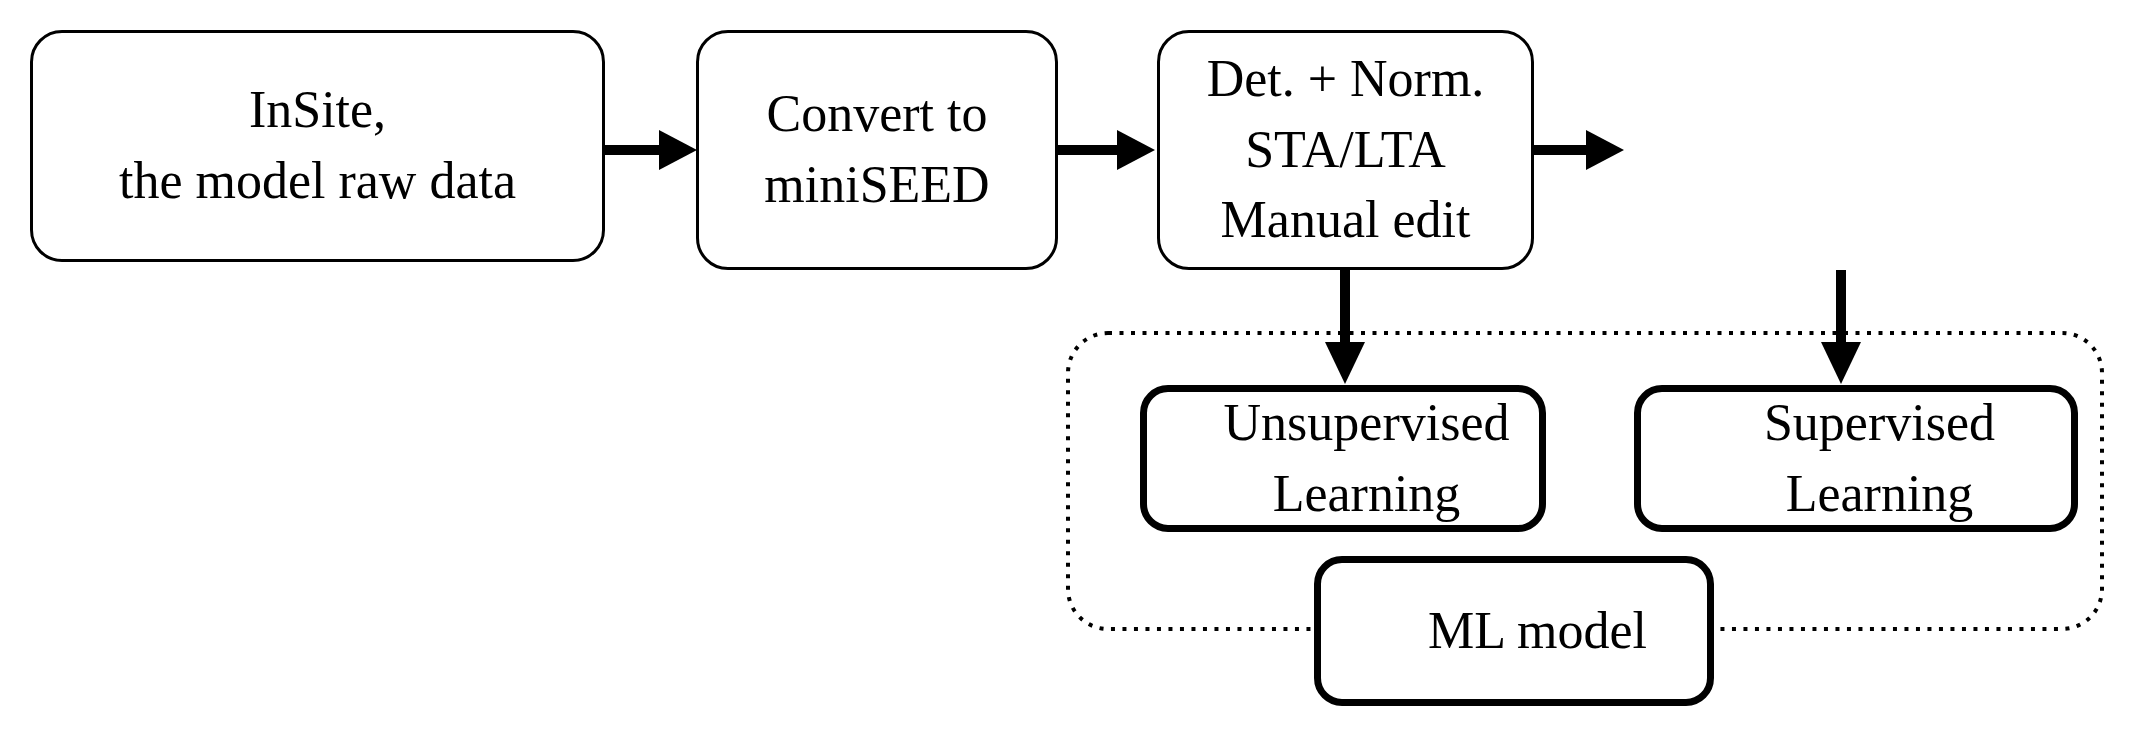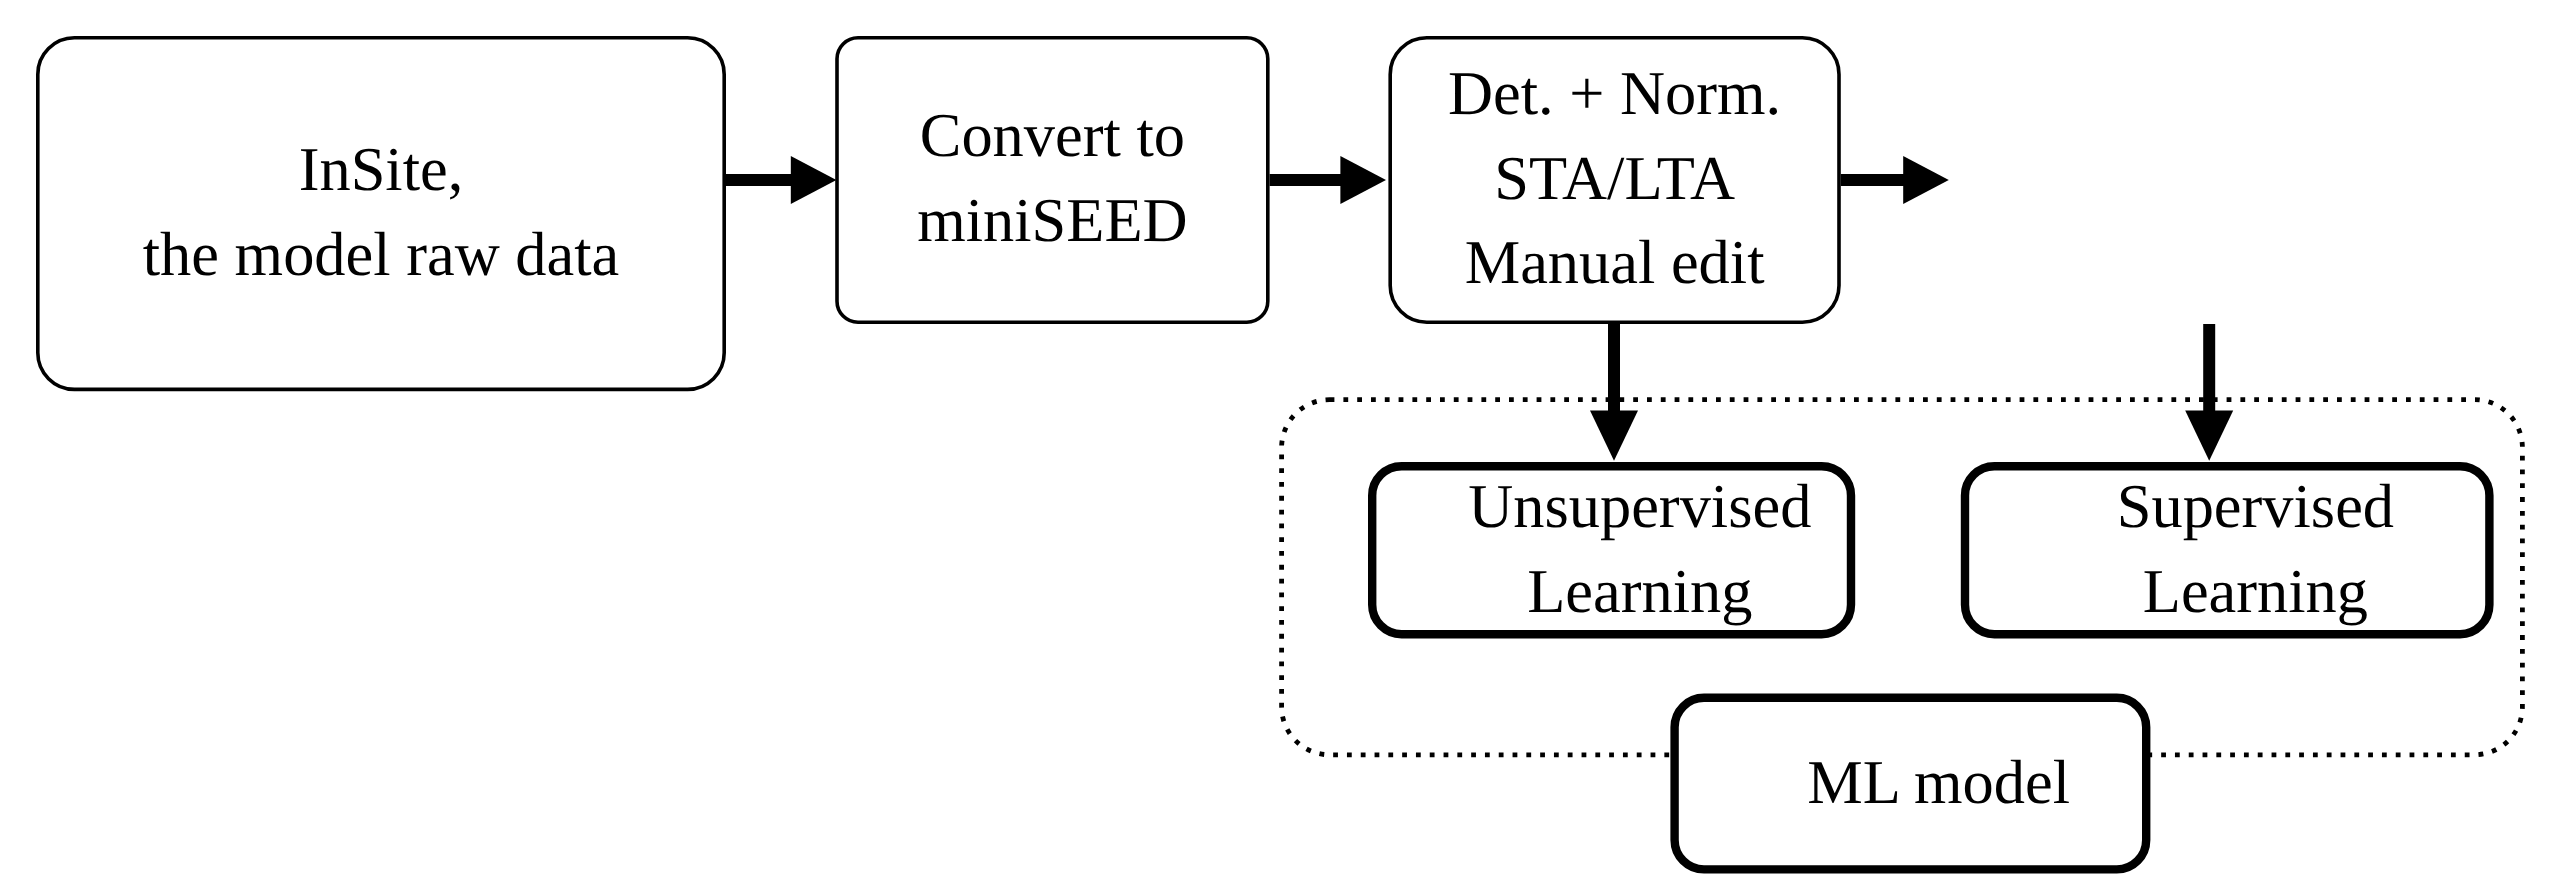--- a/index.html
+++ b/index.html
@@ -30,29 +30,29 @@
     text-align: center;
     background: #ffffff;
     font-size: 52px;
     line-height: 1.36;
     white-space: nowrap;
   }
   .thin  { border: 3px solid #000000; border-radius: 32px; }
   .thick { border: 7px solid #000000; border-radius: 28px; padding-left: 47px; }
 
   
-  .b-insite   { left:   30px; top: 30px; width: 575px; height: 296px; }
-  .b-convert  { left:  696px; top: 30px; width: 362px; height: 240px; border-radius: 19px; }
+  .b-insite   { left:   30px; top: 30px; width: 575px; height: 232px; }
+  .b-convert  { left:  696px; top: 30px; width: 362px; height: 240px; }
   .b-detect   { left: 1157px; top: 30px; width: 377px; height: 240px; }
   .b-labeling { left: 1626px; top: 30px; width: 430px; height: 240px; }
 
   
   .b-unsup { left: 1140px; top: 385px; width: 406px; height: 147px; }
   .b-sup   { left: 1634px; top: 385px; width: 444px; height: 147px; }
-  .b-ml    { left: 1392px; top: 556px; width: 400px; height: 150px; margin-top: 22px; }
+  .b-ml    { left: 1314px; top: 556px; width: 400px; height: 150px; }
 </style>
 </head>
 <body>
 
 <div class="canvas">
 
   <svg class="layer underlay" viewBox="0 0 2134 730" aria-hidden="true">
     <rect x="1068" y="333" width="1034" height="296" rx="40" ry="40" fill="none" stroke="#000000" stroke-width="4" stroke-dasharray="4 7.5" stroke-linecap="butt"></rect>
   </svg>
 

